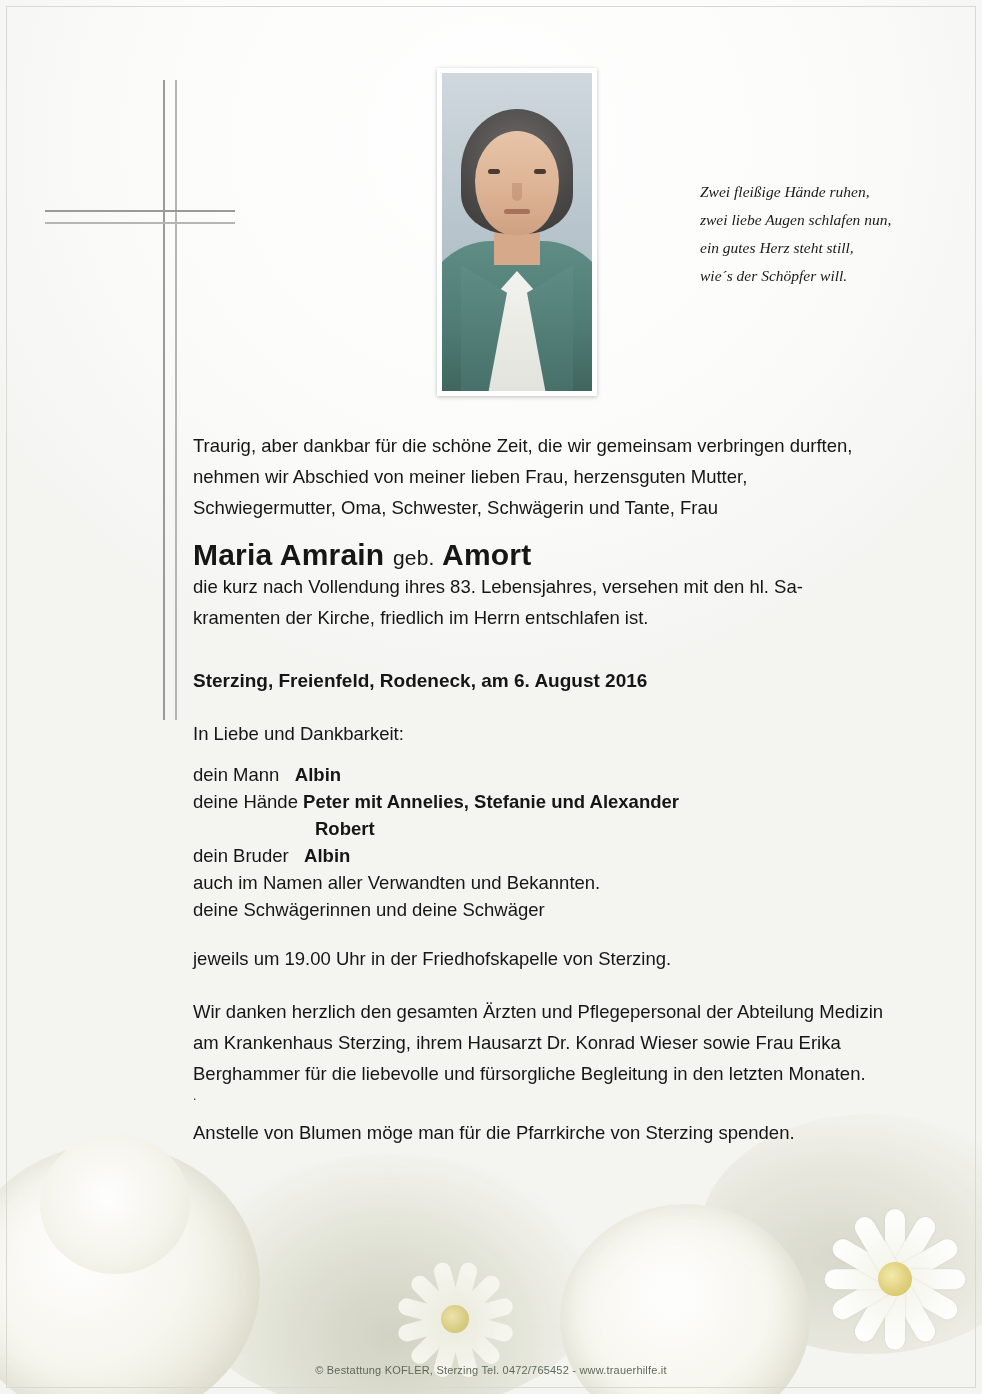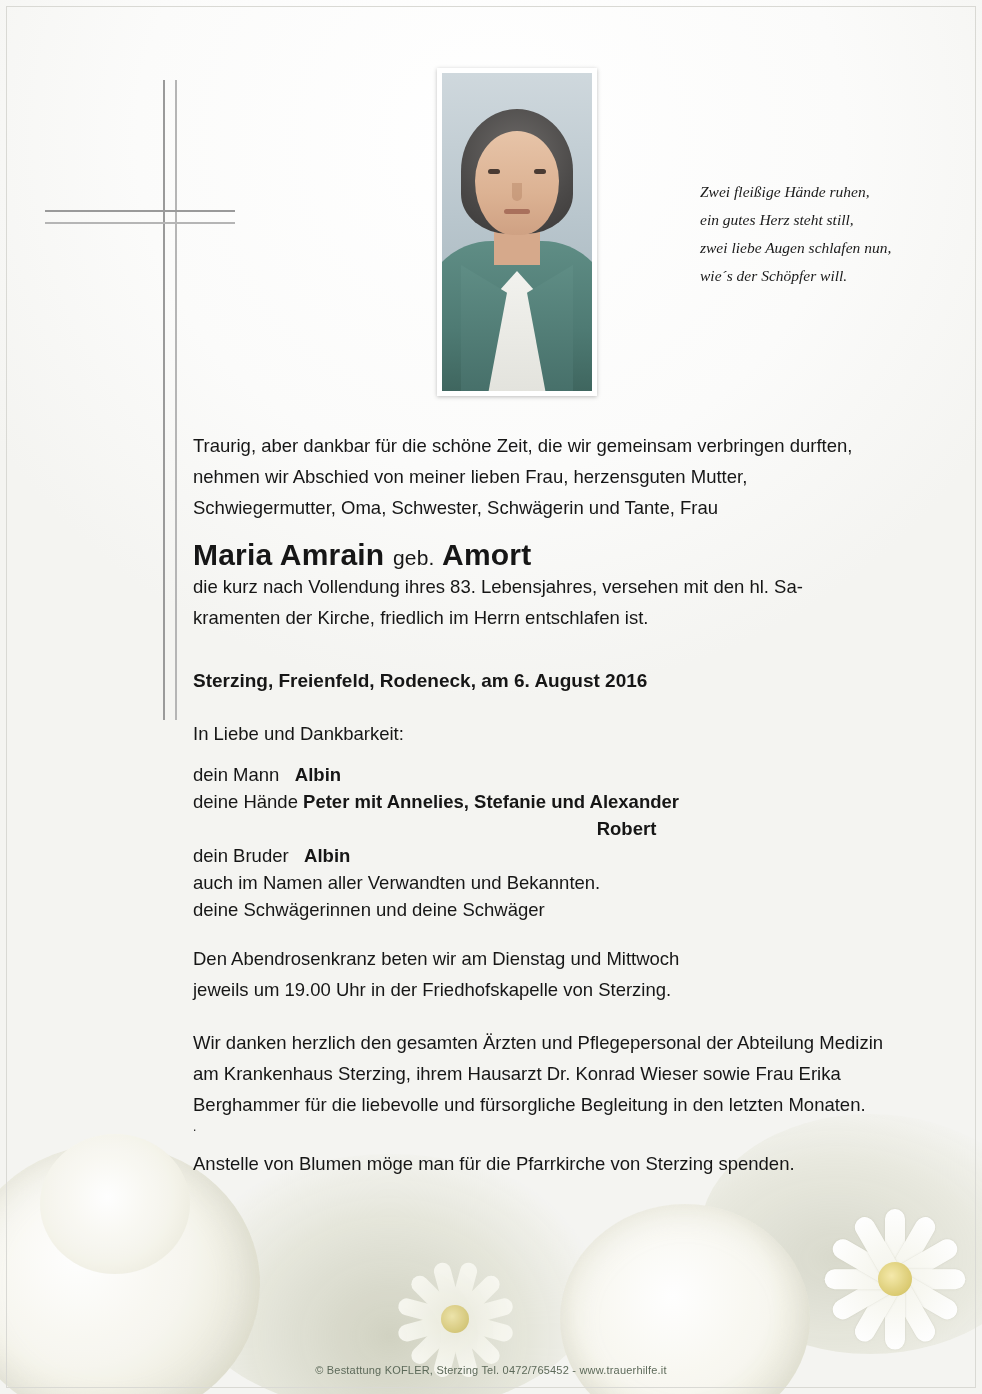--- a/index.html
+++ b/index.html
@@ -270,21 +270,21 @@
     margin: 6px 0 18px 0;
   }
   .dates .birth { margin-right: 58px; }
   .place-line {
     font-weight: bold;
     margin: 16px 0 0 0;
     font-size: 19px;
   }
   .fam-line { margin: 0; }
   .fam-line b { font-weight: bold; }
-  .indent-robert { padding-left: 122px; text-align: center; }
+  .indent-robert { padding-left: 122px; }
   .dot-line { font-size: 12px; line-height: 10px; margin: 0; }
 
   .footer {
     position: absolute;
     left: 0; right: 0;
     bottom: 18px;
     text-align: center;
     font-size: 11px;
     color: #5d6a5a;
     letter-spacing: .2px;
@@ -354,22 +354,22 @@
       <div class="p-face"></div>
       <div class="p-eye l"></div>
       <div class="p-eye r"></div>
       <div class="p-nose"></div>
       <div class="p-mouth"></div>
     </div>
   </div>
 
   <div class="verse">
     <div>Zwei fleißige Hände ruhen,</div>
+    <div>zwei liebe Augen schlafen nun,</div>
     <div>ein gutes Herz steht still,</div>
-    <div>zwei liebe Augen schlafen nun,</div>
     <div>wie´s der Schöpfer will.</div>
   </div>
 
   <div class="content">
 
     <div>
       <p class="para">Traurig, aber dankbar für die schöne Zeit, die wir gemeinsam verbringen durften,</p>
       <p class="para">nehmen wir Abschied von meiner lieben Frau, herzensguten Mutter,</p>
       <p class="para">Schwiegermutter, Oma, Schwester, Schwägerin und Tante, Frau</p>
     </div>
@@ -413,21 +413,20 @@
         <span>dein Bruder</span>&nbsp;&nbsp;
         <b>Albin</b>
       </p>
       <p class="fam-line">auch im Namen aller Verwandten und Bekannten.</p>
       <p class="fam-line">deine Schwägerinnen und deine Schwäger</p>
     </div>
 
     <div class="block-gap" style="height:22px"></div>
 
     <div>
-      <p class="para">Den Abendrosenkranz beten wir am Dienstag und Mittwoch</p>
       <p class="para">jeweils um 19.00 Uhr in der Friedhofskapelle von Sterzing.</p>
     </div>
 
     <div class="block-gap" style="height:22px"></div>
 
     <div>
       <p class="para">Wir danken herzlich den gesamten Ärzten und Pflegepersonal der Abteilung Medizin</p>
       <p class="para">am Krankenhaus Sterzing, ihrem Hausarzt Dr. Konrad Wieser sowie Frau Erika</p>
       <p class="para">Berghammer für die liebevolle und fürsorgliche Begleitung in den letzten Monaten.</p>
       <p class="dot-line">.</p>

